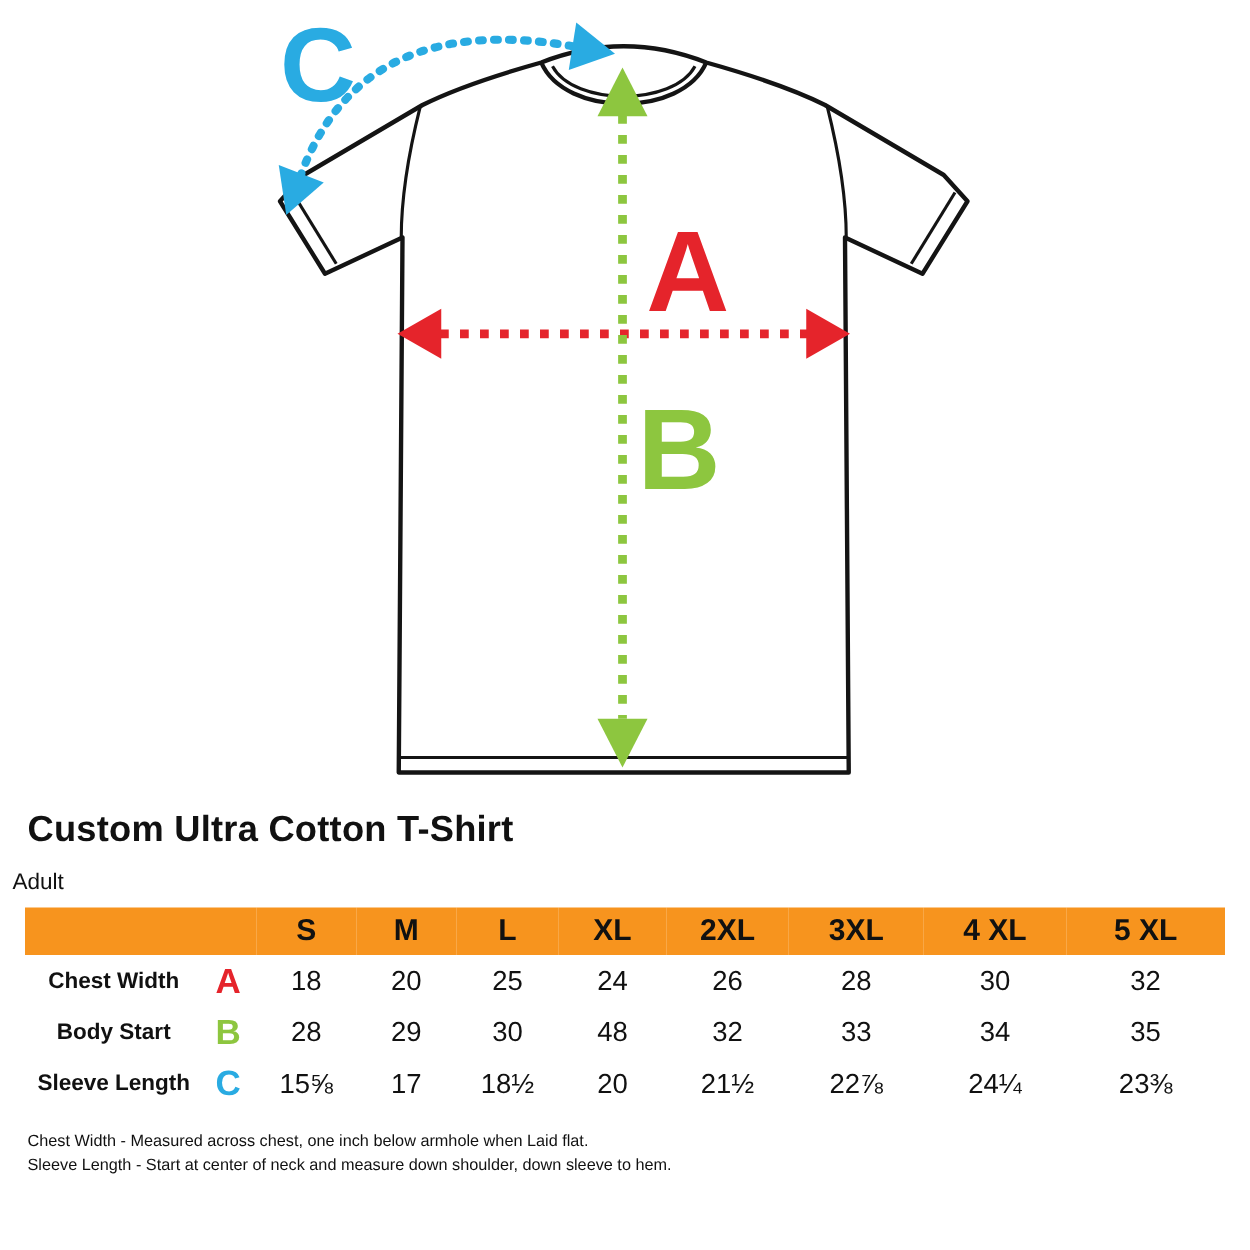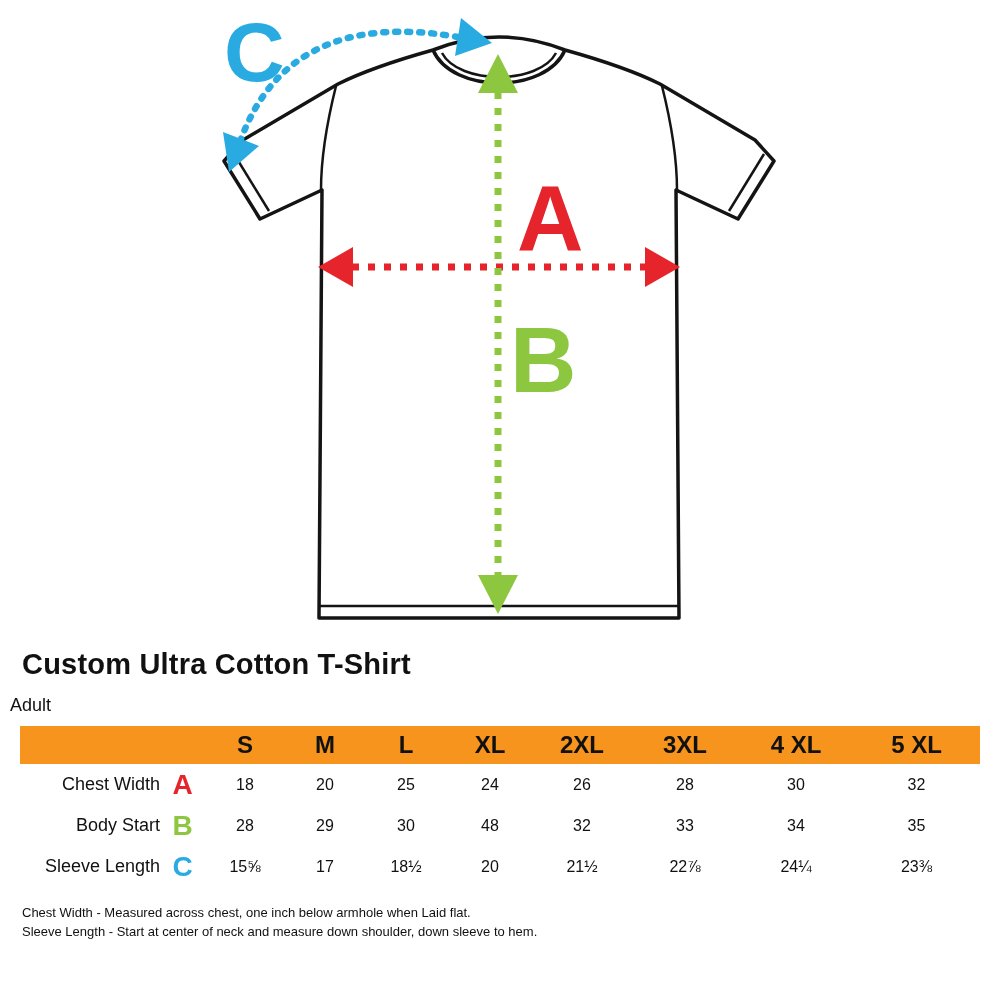--- a/index.html
+++ b/index.html
@@ -40,27 +40,27 @@
     background: #f7941e;
     font-size: 24px;
     font-weight: bold;
     height: 38px;
     text-align: center;
     padding: 0;
   }
   .size-table td {
     height: 41px;
     text-align: center;
-    font-size: 16px;
+    font-size: 22px;
     background: #ffffff;
   }
   td.row-label {
-    text-align: right;
+    text-align: center;
     font-size: 18px;
-    font-weight: normal;
+    font-weight: bold;
     padding-left: 2px;
   }
   td.letter-cell { font-size: 28px; font-weight: bold; }
   .letter-a { color: #e5242b; }
   .letter-b { color: #8dc63f; }
   .letter-c { color: #29abe2; }
 
   .notes { margin: 18px 0 0 22px; font-size: 13px; line-height: 1.22; }
   .notes p { margin: 3px 0; }
 </style>

